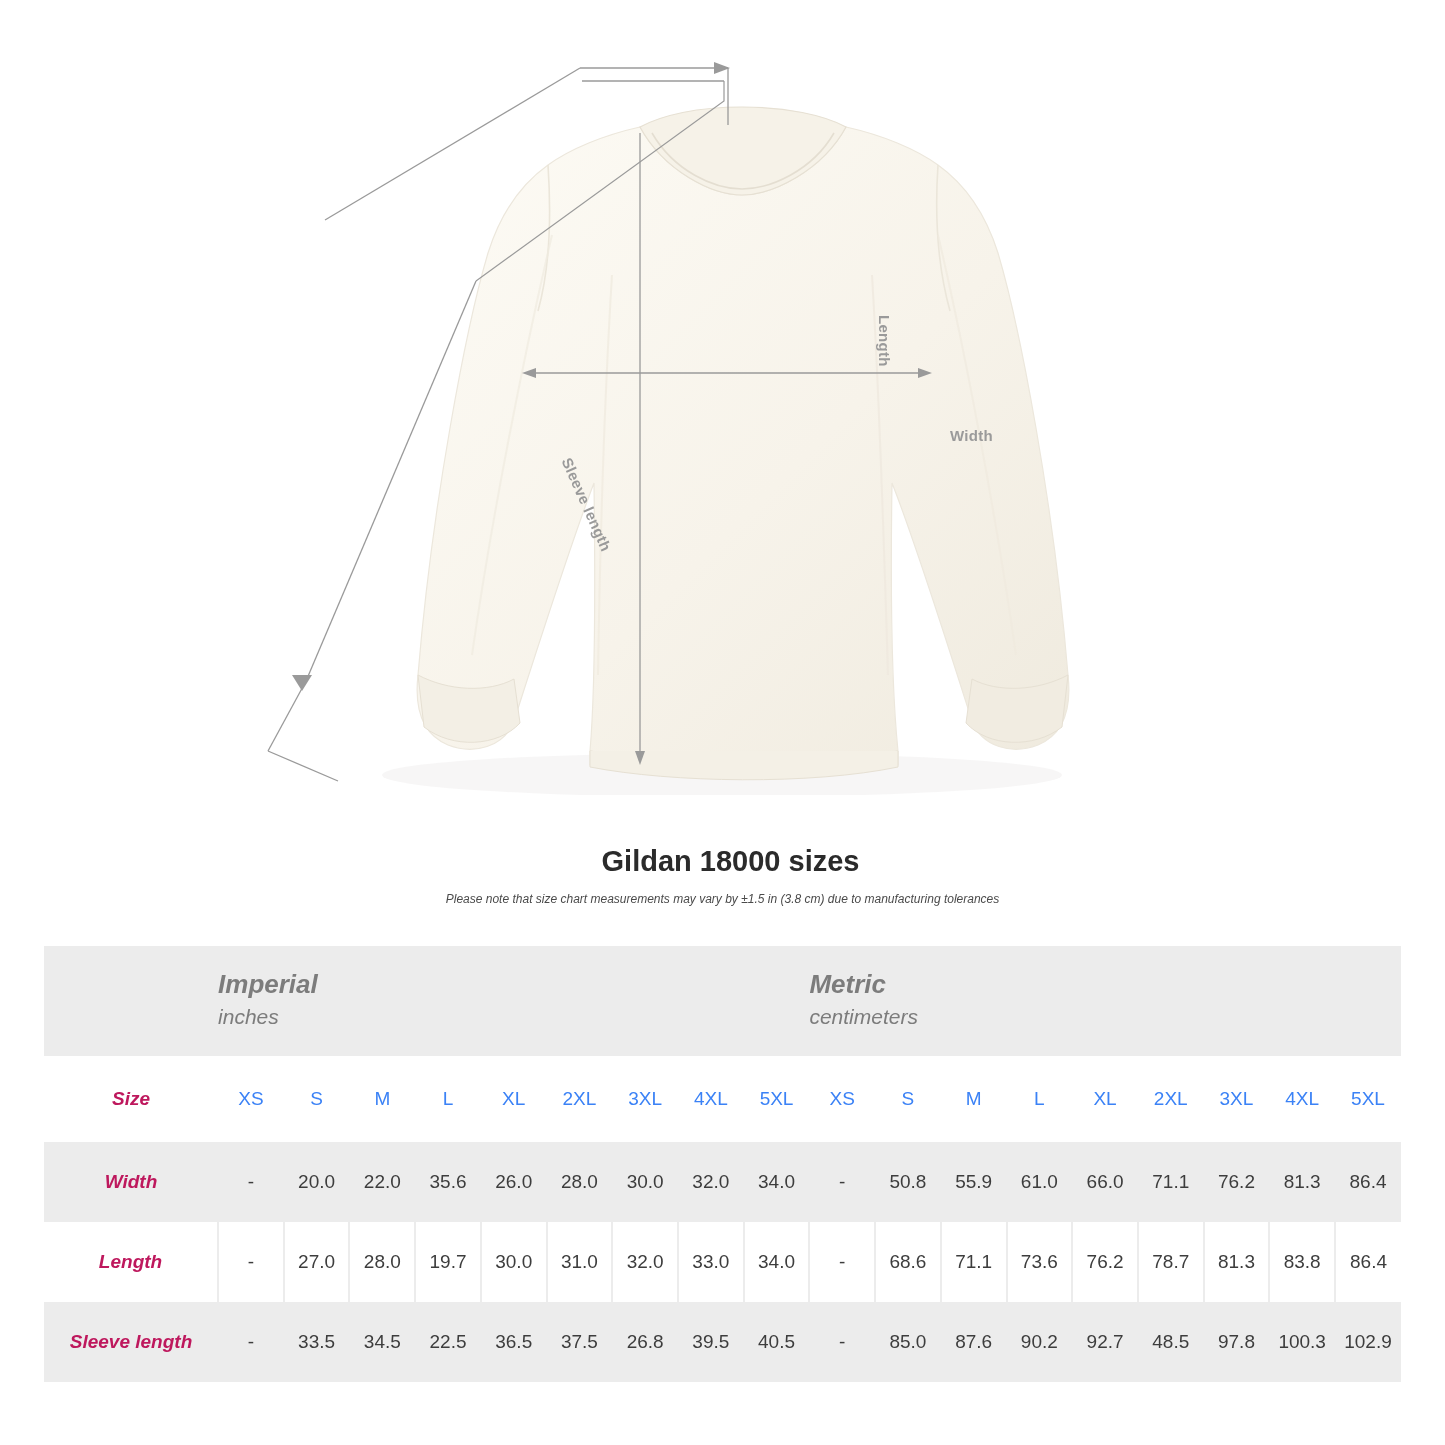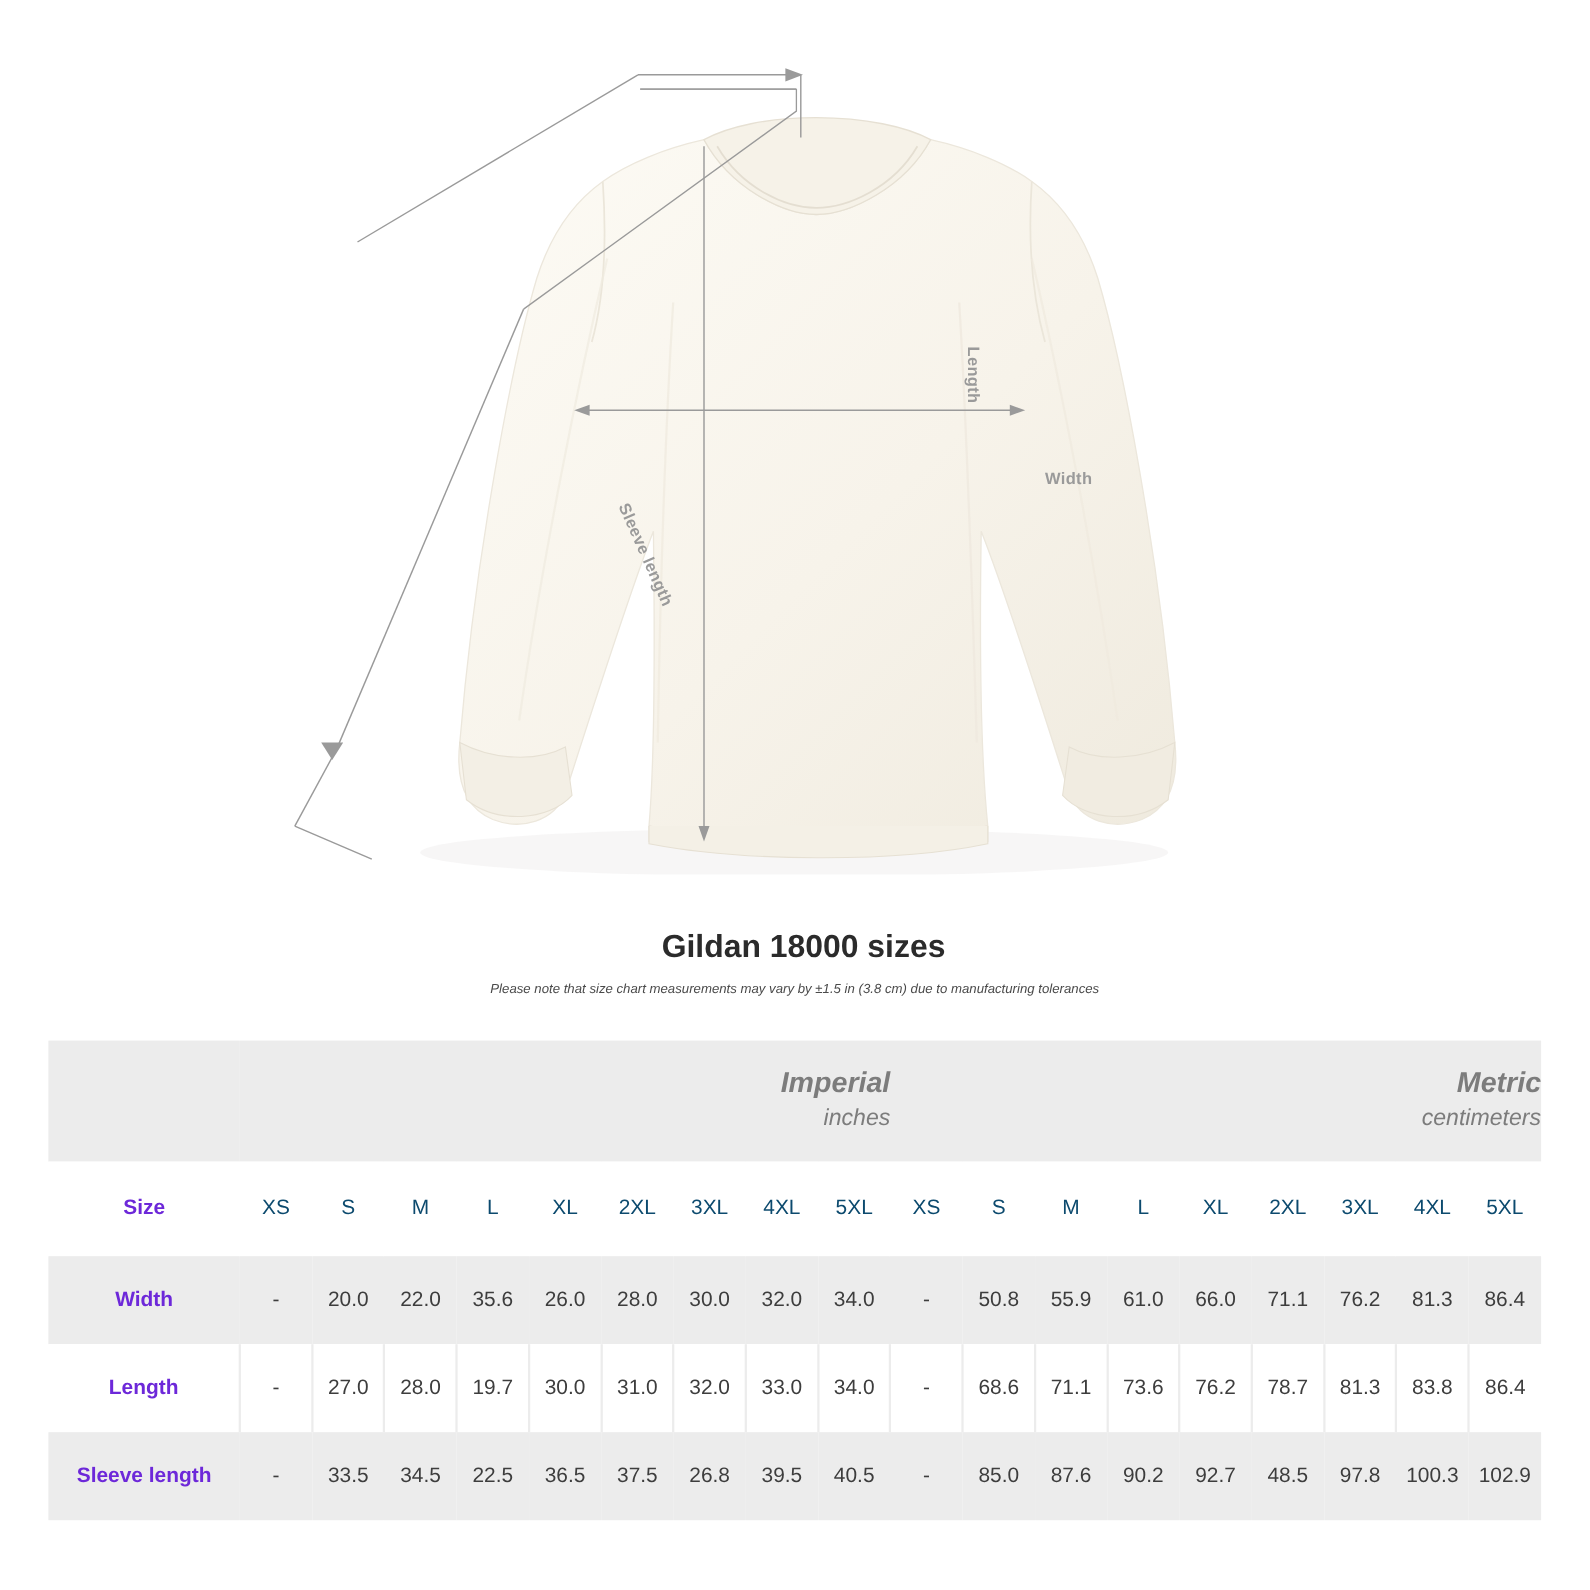--- a/index.html
+++ b/index.html
@@ -95,61 +95,62 @@
     table-layout: fixed;
   }
   table.sizes td, table.sizes th {
     padding: 0;
     margin: 0;
     border: none;
   }
   .unit-head td {
     height: 110px;
     background: #ececec;
-    text-align: right;
+    text-align: left;
     vertical-align: middle;
   }
   .unit-sys {
     font-size: 26px;
     font-style: italic;
     font-weight: bold;
     color: #7c7c7c;
     line-height: 1.25;
   }
   .unit-sub {
     font-size: 21px;
     font-style: italic;
     color: #7c7c7c;
     line-height: 1.6;
   }
   .hdr-row td {
     height: 86px;
     text-align: center;
     vertical-align: middle;
     font-size: 19px;
-    color: #0c4a6e;
+    color: #3b82f6;
     background: #ffffff;
   }
   .hdr-row td.rowlabel {
     font-size: 19px;
     color: #2b2b2b;
   }
   .data-row td {
     height: 80px;
     text-align: center;
     vertical-align: middle;
     font-size: 19px;
     color: #3d3d3d;
   }
   .row-alt td { background: #ececec; }
   .row-plain td { background: #ffffff; }
   .data-row td.rowlabel, .hdr-row td.rowlabel {
     font-weight: bold;
-    color: #6d28d9;
+    color: #be185d;
     text-align: center;
+    font-style: italic;
   }
   .cell-sep {
     border-left: 2px solid #ffffff;
   }
   .row-plain .cell-sep { border-left: 2px solid #ececec; }
   .sep-strong { border-left: 2px solid #ffffff; }
 </style>
 </head>
 <body>
 

